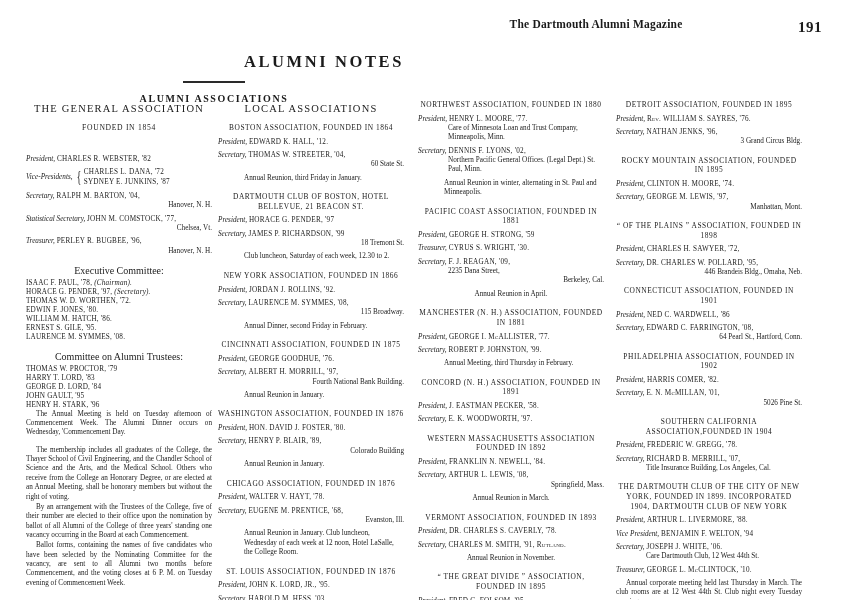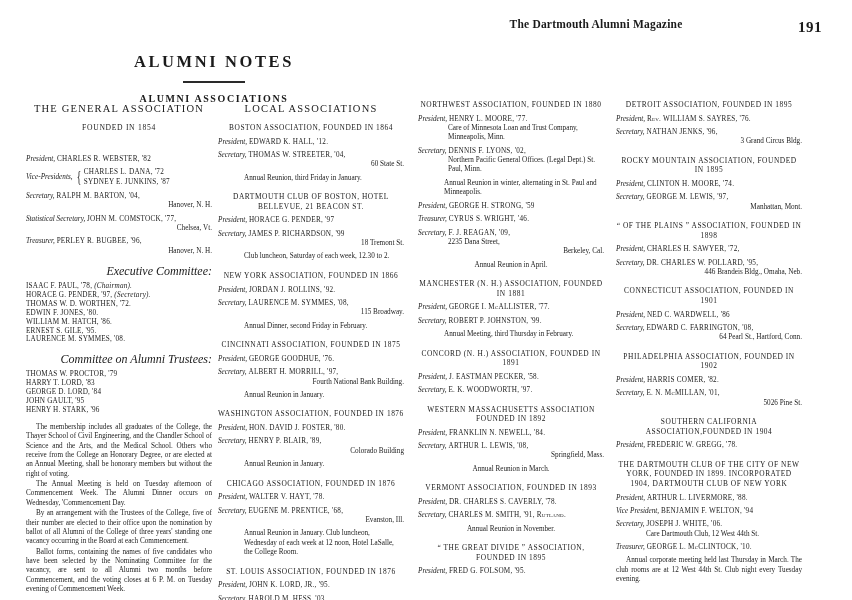--- a/index.html
+++ b/index.html
@@ -56,20 +56,21 @@
     top: 52px;
     left: 24px;
     width: 380px;
     text-align: center;
   }
   .masthead h1 {
     margin: 0;
     font-size: 16.5px;
     font-weight: bold;
     letter-spacing: 2.6px;
+    text-align: right;
   }
   .rule {
     width: 62px;
     height: 2px;
     background: #2a2a2a;
     margin: 9px auto 10px auto;
   }
   .masthead h2 {
     margin: 0;
     font-size: 10px;
@@ -173,24 +174,23 @@
     margin: 0 1px 0 0;
   }
   .vp-names div {
     font-variant: small-caps;
     letter-spacing: .25px;
     line-height: 1.28;
   }
 
   
   .cmte-title {
-    text-align: right;
-    font-style: italic;
+    text-align: center;
     margin: 8px 0 2px 0;
-    font-size: 12px;
+    font-size: 10px;
   }
   .cmte-list div {
     font-variant: small-caps;
     letter-spacing: .2px;
     line-height: 1.24;
   }
   .cmte-list div i { font-variant: normal; font-style: italic; }
 
   
   .para {
@@ -244,22 +244,22 @@
           <div>LAURENCE M. SYMMES, '08.</div>
         </div>
         <div class="cmte-title">Committee on Alumni Trustees:</div>
         <div class="cmte-list">
           <div>THOMAS W. PROCTOR, '79</div>
           <div>HARRY T. LORD, '83</div>
           <div>GEORGE D. LORD, '84</div>
           <div>JOHN GAULT, '95</div>
           <div>HENRY H. STARK, '96</div>
         </div>
+        <div class="para">The Annual Meeting is held on Tuesday afternoon of Commencement Week. The Alumni Dinner occurs on Wednesday, 'Commencement Day.</div>
         <div class="para firstpara">The membership includes all graduates of the College, the Thayer School of Civil Engineering, and the Chandler School of Science and the Arts, and the Medical School. Others who receive from the College an Honorary Degree, or are elected at an Annual Meeting, shall be honorary members but without the right of voting.</div>
-        <div class="para">The Annual Meeting is held on Tuesday afternoon of Commencement Week. The Alumni Dinner occurs on Wednesday, 'Commencement Day.</div>
         <div class="para">By an arrangement with the Trustees of the College, five of their number are elected to their office upon the nomination by ballot of all Alumni of the College of three years' standing one vacancy occurring in the Board at each Commencement.</div>
         <div class="para">Ballot forms, containing the names of five candidates who have been selected by the Nominating Committee for the vacancy, are sent to all Alumni two months before Commencement, and the voting closes at 6 P. M. on Tuesday evening of Commencement Week.</div>
       </div>
     <div class="col" id="col2">
         <div class="col-head">LOCAL ASSOCIATIONS</div>
         <div class="assoc-head first">BOSTON ASSOCIATION, FOUNDED IN 1864</div>
         <div class="officer"><span class="role">President, </span><span class="person">EDWARD K. HALL, '12.</span></div>
         <div class="officer"><span class="role">Secretary, </span><span class="person">THOMAS W. STREETER, '04,</span><span class="addr">60 State St.</span></div>
         <div class="note">Annual Reunion, third Friday in January.</div>
         <div class="assoc-head">DARTMOUTH CLUB OF BOSTON, HOTEL BELLEVUE, 21 BEACON ST.</div>
@@ -284,22 +284,23 @@
         <div class="note">Annual Reunion in January. Club luncheon, Wednesday of each week at 12 noon, Hotel LaSalle, the College Room.</div>
         <div class="assoc-head">ST. LOUIS ASSOCIATION, FOUNDED IN 1876</div>
         <div class="officer"><span class="role">President, </span><span class="person">JOHN K. LORD, JR., '95.</span></div>
         <div class="officer"><span class="role">Secretary, </span><span class="person">HAROLD M. HESS, '03,</span></div>
       </div>
     <div class="col" id="col3">
         <div class="assoc-head first">NORTHWEST ASSOCIATION, FOUNDED IN 1880</div>
         <div class="officer"><span class="role">President, </span><span class="person">HENRY L. MOORE, '77.</span><span class="addr indent">Care of Minnesota Loan and Trust Company, Minneapolis, Minn.</span></div>
         <div class="officer"><span class="role">Secretary, </span><span class="person">DENNIS F. LYONS, '02,</span><span class="addr indent">Northern Pacific General Offices. (Legal Dept.) St. Paul, Minn.</span></div>
         <div class="note">Annual Reunion in winter, alternating in St. Paul and Minneapolis.</div>
+        <div class="assoc-head">PACIFIC COAST ASSOCIATION, FOUNDED IN 1881</div>
         <div class="officer"><span class="role">President, </span><span class="person">GEORGE H. STRONG, '59</span></div>
-        <div class="officer"><span class="role">Treasurer, </span><span class="person">CYRUS S. WRIGHT, '46.</span></div>
+        <div class="officer"><span class="role">Treasurer, </span><span class="person">CYRUS S. WRIGHT, '30.</span></div>
         <div class="officer"><span class="role">Secretary, </span><span class="person">F. J. REAGAN, '09,</span><span class="addr indent">2235 Dana Street,</span><span class="addr">Berkeley, Cal.</span></div>
         <div class="note center">Annual Reunion in April.</div>
         <div class="assoc-head">MANCHESTER (N. H.) ASSOCIATION, FOUNDED IN 1881</div>
         <div class="officer"><span class="role">President, </span><span class="person">GEORGE I. McALLISTER, '77.</span></div>
         <div class="officer"><span class="role">Secretary, </span><span class="person">ROBERT P. JOHNSTON, '99.</span></div>
         <div class="note">Annual Meeting, third Thursday in February.</div>
         <div class="assoc-head">CONCORD (N. H.) ASSOCIATION, FOUNDED IN 1891</div>
         <div class="officer"><span class="role">President, </span><span class="person">J. EASTMAN PECKER, '58.</span></div>
         <div class="officer"><span class="role">Secretary, </span><span class="person">E. K. WOODWORTH, '97.</span></div>
         <div class="assoc-head">WESTERN MASSACHUSETTS ASSOCIATION FOUNDED IN 1892</div>
@@ -324,20 +325,21 @@
         <div class="officer"><span class="role">President, </span><span class="person">CHARLES H. SAWYER, '72,</span></div>
         <div class="officer"><span class="role">Secretary, </span><span class="person">DR. CHARLES W. POLLARD, '95,</span><span class="addr">446 Brandeis Bldg., Omaha, Neb.</span></div>
         <div class="assoc-head">CONNECTICUT ASSOCIATION, FOUNDED IN 1901</div>
         <div class="officer"><span class="role">President, </span><span class="person">NED C. WARDWELL, '86</span></div>
         <div class="officer"><span class="role">Secretary, </span><span class="person">EDWARD C. FARRINGTON, '08,</span><span class="addr">64 Pearl St., Hartford, Conn.</span></div>
         <div class="assoc-head">PHILADELPHIA ASSOCIATION, FOUNDED IN 1902</div>
         <div class="officer"><span class="role">President, </span><span class="person">HARRIS COMER, '82.</span></div>
         <div class="officer"><span class="role">Secretary, </span><span class="person">E. N. McMILLAN, '01,</span><span class="addr">5026 Pine St.</span></div>
         <div class="assoc-head">SOUTHERN CALIFORNIA ASSOCIATION,FOUNDED IN 1904</div>
         <div class="officer"><span class="role">President, </span><span class="person">FREDERIC W. GREGG, '78.</span></div>
+        <div class="officer"><span class="role">Secretary, </span><span class="person">RICHARD B. MERRILL, '07,</span><span class="addr indent">Title Insurance Building, Los Angeles, Cal.</span></div>
         <div class="assoc-head">THE DARTMOUTH CLUB OF THE CITY OF NEW YORK, FOUNDED IN 1899. INCORPORATED 1904, DARTMOUTH CLUB OF NEW YORK</div>
         <div class="officer"><span class="role">President, </span><span class="person">ARTHUR L. LIVERMORE, '88.</span></div>
         <div class="officer"><span class="role">Vice President, </span><span class="person">BENJAMIN F. WELTON, '94</span></div>
         <div class="officer"><span class="role">Secretary, </span><span class="person">JOSEPH J. WHITE, '06.</span><span class="addr indent">Care Dartmouth Club, 12 West 44th St.</span></div>
         <div class="officer"><span class="role">Treasurer, </span><span class="person">GEORGE L. McCLINTOCK, '10.</span></div>
         <div class="para">Annual corporate meeting held last Thursday in March. The club rooms are at 12 West 44th St. Club night every Tuesday evening.</div>
       </div>
   </div>
 
 </div>

